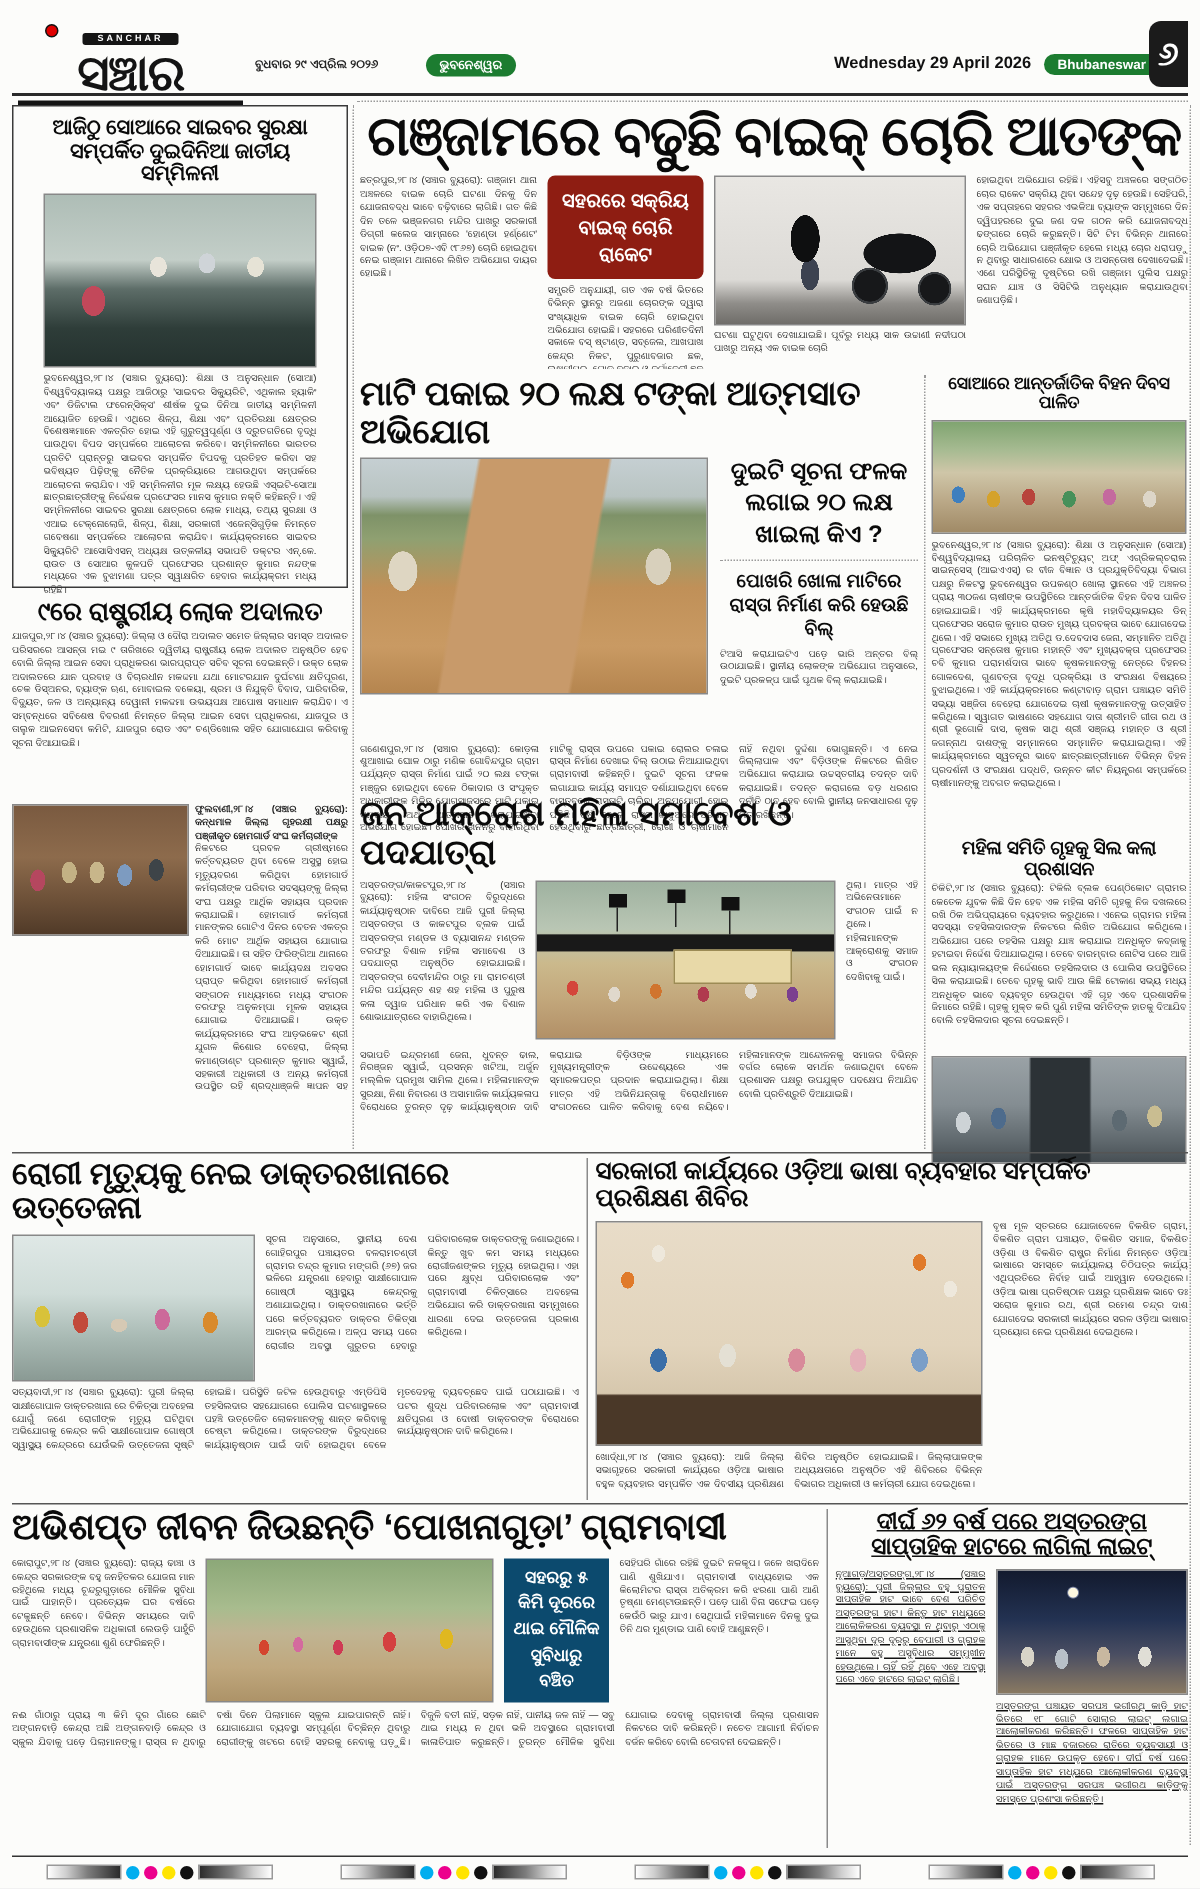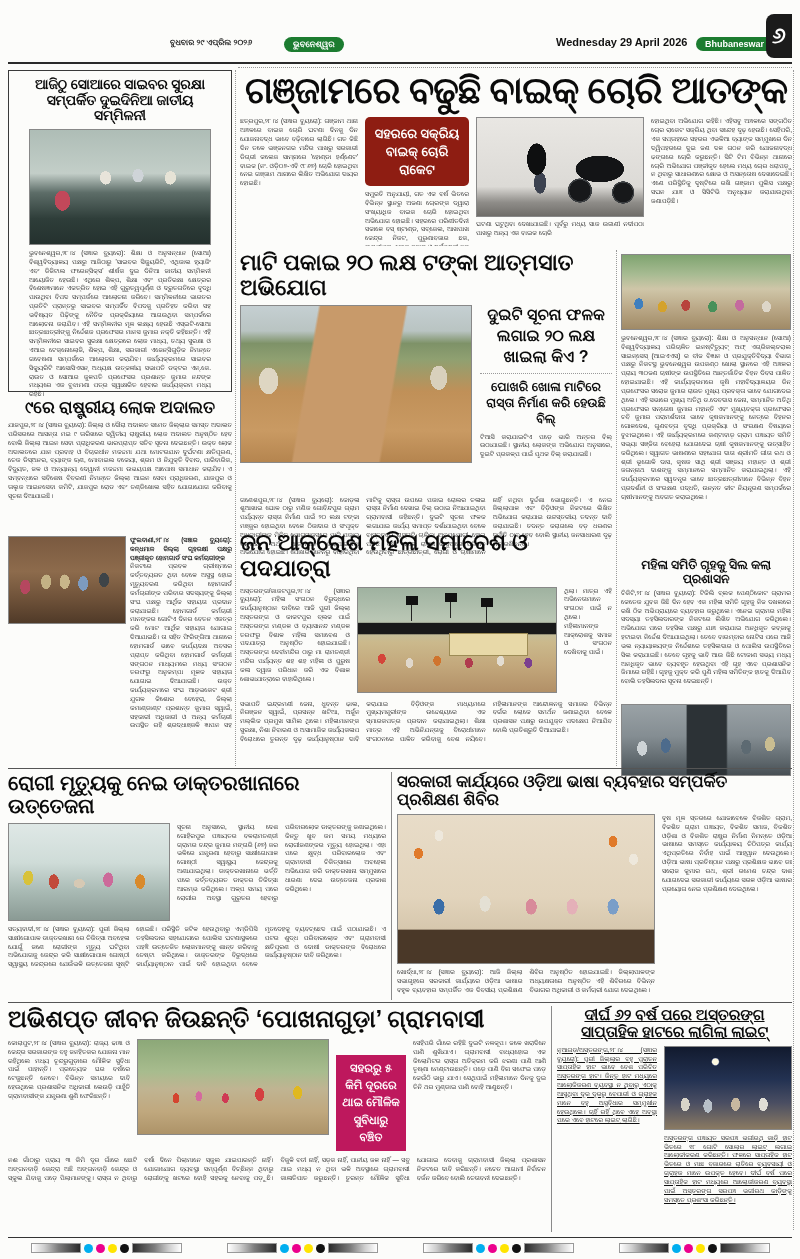--- a/index.html
+++ b/index.html
@@ -39,22 +39,22 @@
     display:flex; align-items:center; justify-content:center;
     font-size:22px; font-weight:bold;
   }
 
   
   #bike-red-box {
     background:#8e1d12; color:#fff; font-weight:bold; font-size:13px; text-align:center;
     border-radius:5px; padding:8px 6px; line-height:1.35;
   }
   #pokh-black-box {
-    background:#be185d; color:#fff; font-weight:bold; font-size:11.5px; text-align:center;
-    display:flex; align-items:center; justify-content:center; padding:6px; line-height:1.5;margin-top:16px;
+    background:#0c4a6e; color:#fff; font-weight:bold; font-size:11.5px; text-align:center;
+    display:flex; align-items:center; justify-content:center; padding:6px; line-height:1.5;
   }
   .sub-head { font-weight:bold; text-align:center; color:#0a0a0a; line-height:1.3; }
 
   
   .ph-conference { background:
     radial-gradient(14px 18px at 18% 62%, #c2485a 0 55%, transparent 56%),
     radial-gradient(10px 12px at 42% 42%, #e8e4da 0 55%, transparent 56%),
     radial-gradient(10px 12px at 60% 40%, #cfd4d8 0 55%, transparent 56%),
     radial-gradient(10px 12px at 78% 42%, #e6e3d6 0 55%, transparent 56%),
     linear-gradient(180deg,#aebdb6 0%,#c3cec8 38%,#5d6d68 55%,#2e3d39 78%,#24312e 100%); }
@@ -144,20 +144,28 @@
   .pm-bar { width:50px; height:10px; background:linear-gradient(90deg,#fff 0%,#cfcfcf 25%,#7d7d7d 55%,#2b2b2b 100%); border:0.5px solid #999; }
   .pm-bar.rev { background:linear-gradient(270deg,#fff 0%,#cfcfcf 25%,#7d7d7d 55%,#2b2b2b 100%); }
   .pm-dot { width:9px; height:9px; border-radius:50%; }
 </style>
 </head>
 <body>
 
 <div id="page">
 
   <div class="abs" style="left:8px; top:14px; width:784px; height:48px;">
+    <div class="abs" style="left:4px; top:0; width:150px; text-align:center;">
+      <div style="position:relative;">
+        <span class="abs" style="left:18px; top:2px; width:9px; height:9px; border-radius:50%; background:#e00000; border:1.5px solid #111;"></span>
+        <span id="logo-banner">SANCHAR</span>
+        <div id="logo-text">ସଞ୍ଚାର</div>
+        <div style="height:3px; background:#141414; margin-top:2px;"></div>
+      </div>
+    </div>
     <div class="abs" style="left:162px; top:24px; width:110px; font-size:8px; font-weight:bold; color:#222;">ବୁଧବାର ୨୯ ଏପ୍ରିଲ ୨୦୨୬</div>
     <div class="abs" style="left:276px; top:19px;">
       <span class="pill" style="font-size:8.5px;">ଭୁବନେଶ୍ୱର</span>
     </div>
     <div class="abs" style="left:548px; top:22px; width:140px; font-size:11px; font-weight:bold; color:#111;">Wednesday 29 April 2026</div>
     <div class="abs" style="left:688px; top:19px;">
       <span class="pill">Bhubaneswar</span>
     </div>
     <div id="page-num-box" class="abs" style="left:758px; top:0px; width:26px; height:44px;">
       <span>୬</span>
@@ -228,20 +236,21 @@
         <span class="flag" style="left:24%; top:8%;"></span>
         <span class="flag" style="left:44%; top:5%;"></span>
         <span class="flag" style="left:62%; top:10%;"></span>
       </div>
       <div class="body-text" style="flex:1; height:108px;">ଥିଲା। ମାତ୍ର ଏହି ଅଭିନେତାମାନେ ସଂଗଠନ ପାଇଁ ନ ଥିଲେ। ମହିଳାମାନଙ୍କ ଆକ୍ରୋଶକୁ ସମାଜ ଓ ସଂଗଠନ ଦେଖିବାକୁ ପାଇଁ।</div>
     </div>
     <div class="body-text cols-3" style="margin-top:5px; height:84px;">ସଭାପତି ଇନ୍ଦ୍ରମଣୀ ଜେନା, ଧୁବନ୍ତ ଢାଲ, ନିରଞ୍ଜନ ସ୍ୱାଇଁ, ପ୍ରସନ୍ନ ଖଟିଆ, ଅର୍ଜୁନ ମଲ୍ଲିକ ପ୍ରମୁଖ ସାମିଲ ଥିଲେ। ମହିଳାମାନଙ୍କ ସୁରକ୍ଷା, ନିଶା ନିବାରଣ ଓ ଅସାମାଜିକ କାର୍ଯ୍ୟକଳାପ ବିରୋଧରେ ତୁରନ୍ତ ଦୃଢ଼ କାର୍ଯ୍ୟାନୁଷ୍ଠାନ ଦାବି କରାଯାଇ ବିଡ଼ିଓଙ୍କ ମାଧ୍ୟମରେ ମୁଖ୍ୟମନ୍ତ୍ରୀଙ୍କ ଉଦ୍ଦେଶ୍ୟରେ ଏକ ସ୍ମାରକପତ୍ର ପ୍ରଦାନ କରାଯାଇଥିଲା। ଶିକ୍ଷା ମାତ୍ର ଏହି ଅଭିନିଯନ୍ତାକୁ ବିରୋଧୀମାନେ ସଂଗଠନରେ ପାଳିତ କରିବାକୁ ବେଶ ନୟିବେ। ମହିଳାମାନଙ୍କ ଆନ୍ଦୋଳନକୁ ସମାଜର ବିଭିନ୍ନ ବର୍ଗର ଲୋକେ ସମର୍ଥନ ଜଣାଇଥିବା ବେଳେ ପ୍ରଶାସନ ପକ୍ଷରୁ ଉପଯୁକ୍ତ ପଦକ୍ଷେପ ନିଆଯିବ ବୋଲି ପ୍ରତିଶ୍ରୁତି ଦିଆଯାଇଛି।</div>
   </div>
 
   <div class="abs" style="left:621px; top:250px; width:170px; height:306px;">
+    <div class="headline" style="font-size:11.5px; text-align:center;">ସୋଆରେ ଆନ୍ତର୍ଜାତିକ ବିହନ ଦିବସ ପାଳିତ</div>
     <div class="photo ph-seed" style="width:100%; height:76px; margin-top:4px;"></div>
     <div class="body-text" style="margin-top:4px; height:204px;">ଭୁବନେଶ୍ୱର,୨୮।୪ (ସଞ୍ଚାର ବ୍ୟୁରୋ): ଶିକ୍ଷା ଓ ଅନୁସନ୍ଧାନ (ସୋଆ) ବିଶ୍ୱବିଦ୍ୟାଳୟ ପରିଚାଳିତ ଇନଷ୍ଟିଚ୍ୟୁଟ୍ ଅଫ୍ ଏଗ୍ରିକଲ୍ଚରାଲ ସାଇନ୍ସେସ୍ (ଆଇଏଏସ୍) ର ବୀଜ ବିଜ୍ଞାନ ଓ ପ୍ରଯୁକ୍ତିବିଦ୍ୟା ବିଭାଗ ପକ୍ଷରୁ ନିକଟସ୍ଥ ଭୁବନେଶ୍ୱର ଉପକଣ୍ଠ ଖୋଲା ସ୍ଥାନରେ ଏହି ଅଞ୍ଚଳର ପ୍ରାୟ ୩୦ଜଣ ଚାଷୀଙ୍କ ଉପସ୍ଥିତିରେ ଆନ୍ତର୍ଜାତିକ ବିହନ ଦିବସ ପାଳିତ ହୋଇଯାଇଛି। ଏହି କାର୍ଯ୍ୟକ୍ରମରେ କୃଷି ମହାବିଦ୍ୟାଳୟର ଡିନ୍ ପ୍ରଫେସର ସରୋଜ କୁମାର ରାଉତ ମୁଖ୍ୟ ପ୍ରବକ୍ତା ଭାବେ ଯୋଗଦେଇ ଥିଲେ। ଏହି ସଭାରେ ମୁଖ୍ୟ ଅତିଥି ଡ.ଦେବଦାସ ଜେନା, ସମ୍ମାନିତ ଅତିଥି ପ୍ରଫେସର ସନ୍ତୋଷ କୁମାର ମହାନ୍ତି ଏବଂ ମୁଖ୍ୟବକ୍ତା ପ୍ରଫେସର ଚବି କୁମାର ପରାମର୍ଶଦାତା ଭାବେ କୃଷକମାନଙ୍କୁ ନେତ୍ରେ ବିହନର ଗୋଳଦେଶ, ଗୁଣବତ୍ତା ବୃଦ୍ଧି ପ୍ରକ୍ରିୟା ଓ ସଂରକ୍ଷଣ ବିଷୟରେ ବୁଝାଇଥିଲେ। ଏହି କାର୍ଯ୍ୟକ୍ରମରେ କଣ୍ଟାବାଡ଼ ଗ୍ରାମ ପଞ୍ଚାୟତ ସମିତି ସଭ୍ୟା ସଞ୍ଜିତା ବେହେରା ଯୋଗଦେଇ ଚାଷୀ କୃଷକମାନଙ୍କୁ ଉତ୍ସାହିତ କରିଥିଲେ। ସ୍ୱାଗତ ଭାଷଣରେ ସହଯୋଗ ଦାତା ଶ୍ରୀମତି ଗୀତା ରଥ ଓ ଶ୍ରୀ ଭୂଗୋଳି ଦାସ, କୃଷକ ସାଥି ଶ୍ରୀ ସଞ୍ଜୟ ମହାନ୍ତ ଓ ଶ୍ରୀ ଜଗନ୍ନାଥ ଦାଶଙ୍କୁ ସମ୍ମାନରେ ସମ୍ମାନିତ କରାଯାଇଥିଲା। ଏହି କାର୍ଯ୍ୟକ୍ରମରେ ସ୍ୱତନ୍ତ୍ର ଭାବେ ଛାତ୍ରଛାତ୍ରୀମାନେ ବିଭିନ୍ନ ବିହନ ପ୍ରଦର୍ଶନୀ ଓ ସଂରକ୍ଷଣ ପଦ୍ଧତି, ଉନ୍ନତ କୀଟ ନିୟନ୍ତ୍ରଣ ସମ୍ପର୍କରେ ଚାଷୀମାନଙ୍କୁ ଅବଗତ କରାଇଥିଲେ।</div>
   </div>
 
   <div class="abs" style="left:621px; top:558px; width:170px; height:208px;">
     <div class="headline" style="font-size:12.5px; text-align:center;">ମହିଳା ସମିତି ଗୃହକୁ ସିଲ କଲା ପ୍ରଶାସନ</div>
     <div class="body-text" style="margin-top:3px; height:112px;">ଚିକିଟି,୨୮।୪ (ସଞ୍ଚାର ବ୍ୟୁରୋ): ଟିକିଲି ବ୍ଲକ ପେଣ୍ଠିକୋଟ ଗ୍ରାମର କେତେକ ଯୁବକ କିଛି ଦିନ ହେବ ଏକ ମହିଳା ସମିତି ଗୃହକୁ ନିଜ ଦଖଲରେ ରଖି ଠିକ ଅଭିପ୍ରାୟରେ ବ୍ୟବହାର କରୁଥିଲେ। ଏନେଇ ଗ୍ରାମର ମହିଳା ସଦସ୍ୟା ତହସିଲଦାରଙ୍କ ନିକଟରେ ଲିଖିତ ଅଭିଯୋଗ କରିଥିଲେ। ଅଭିଯୋଗ ପରେ ତହସିଲ ପକ୍ଷରୁ ଯାଞ୍ଚ କରାଯାଇ ଅନଧିକୃତ କବ୍‌ଜାକୁ ହଟାଇବା ନିର୍ଦ୍ଦେଶ ଦିଆଯାଇଥିଲା। ତେବେ ବାରମ୍ବାର ନୋଟିସ ପରେ ଆଜି ଭଲ ନ୍ୟାୟାଳୟଙ୍କ ନିର୍ଦ୍ଦେଶରେ ତହସିଲଦାର ଓ ପୋଲିସ ଉପସ୍ଥିତିରେ ସିଲ କରାଯାଇଛି। ତେବେ ଗୃହକୁ ଭାବି ଆଉ କିଛି ଟୋକାଣ ସଭ୍ୟ ମଧ୍ୟ ଅନଧିକୃତ ଭାବେ ବ୍ୟବହୃତ ହେଉଥିବା ଏହି ଗୃହ ଏବେ ପ୍ରଶାସନିକ ଜିମାରେ ରହିଛି। ଗୃହକୁ ମୁକ୍ତ କରି ପୁଣି ମହିଳା ସମିତିଙ୍କ ହାତକୁ ଦିଆଯିବ ବୋଲି ତହସିଲଦାର ସୂଚନା ଦେଇଛନ୍ତି।</div>
     <div class="photo ph-seal" style="width:100%; height:72px; margin-top:3px;"></div>
   </div>
 

